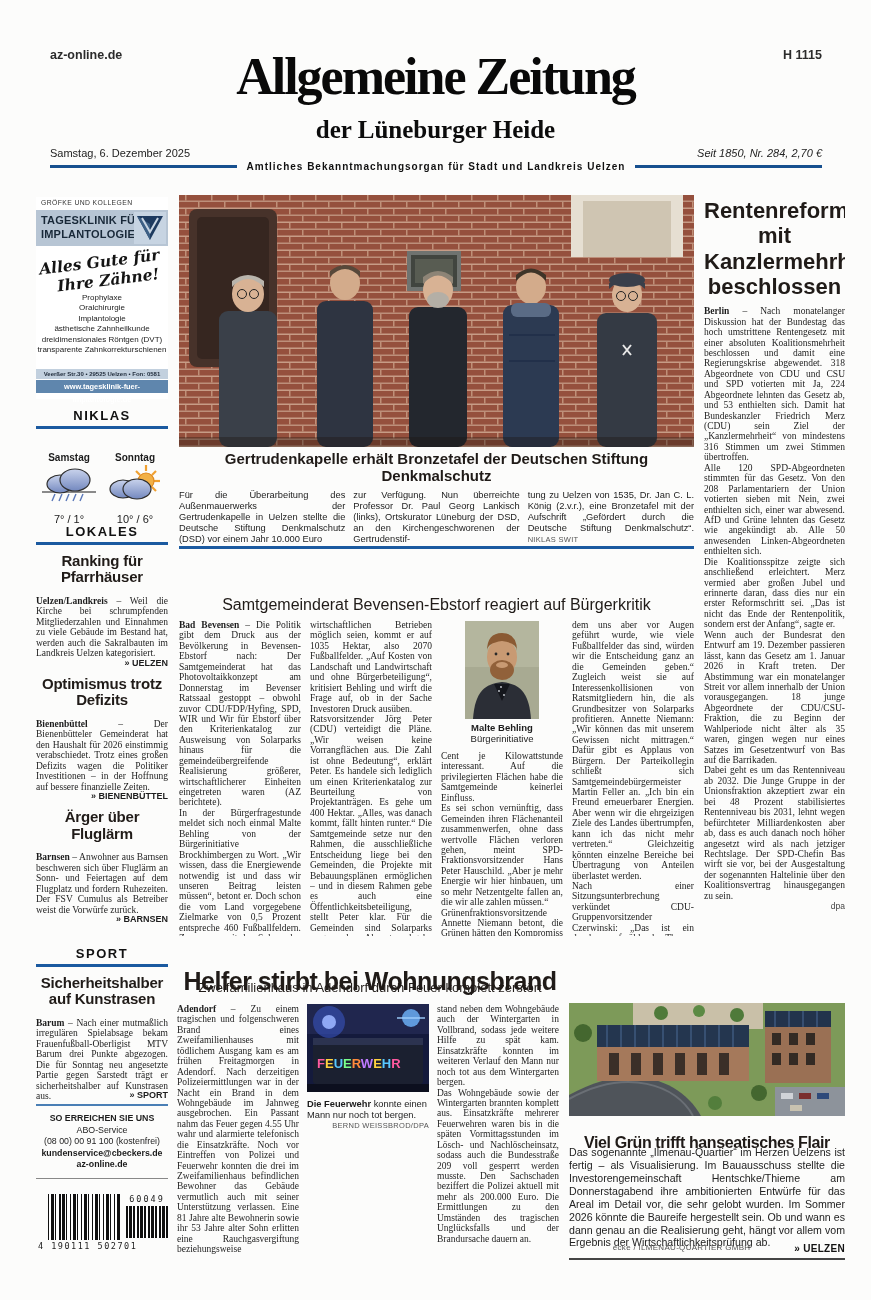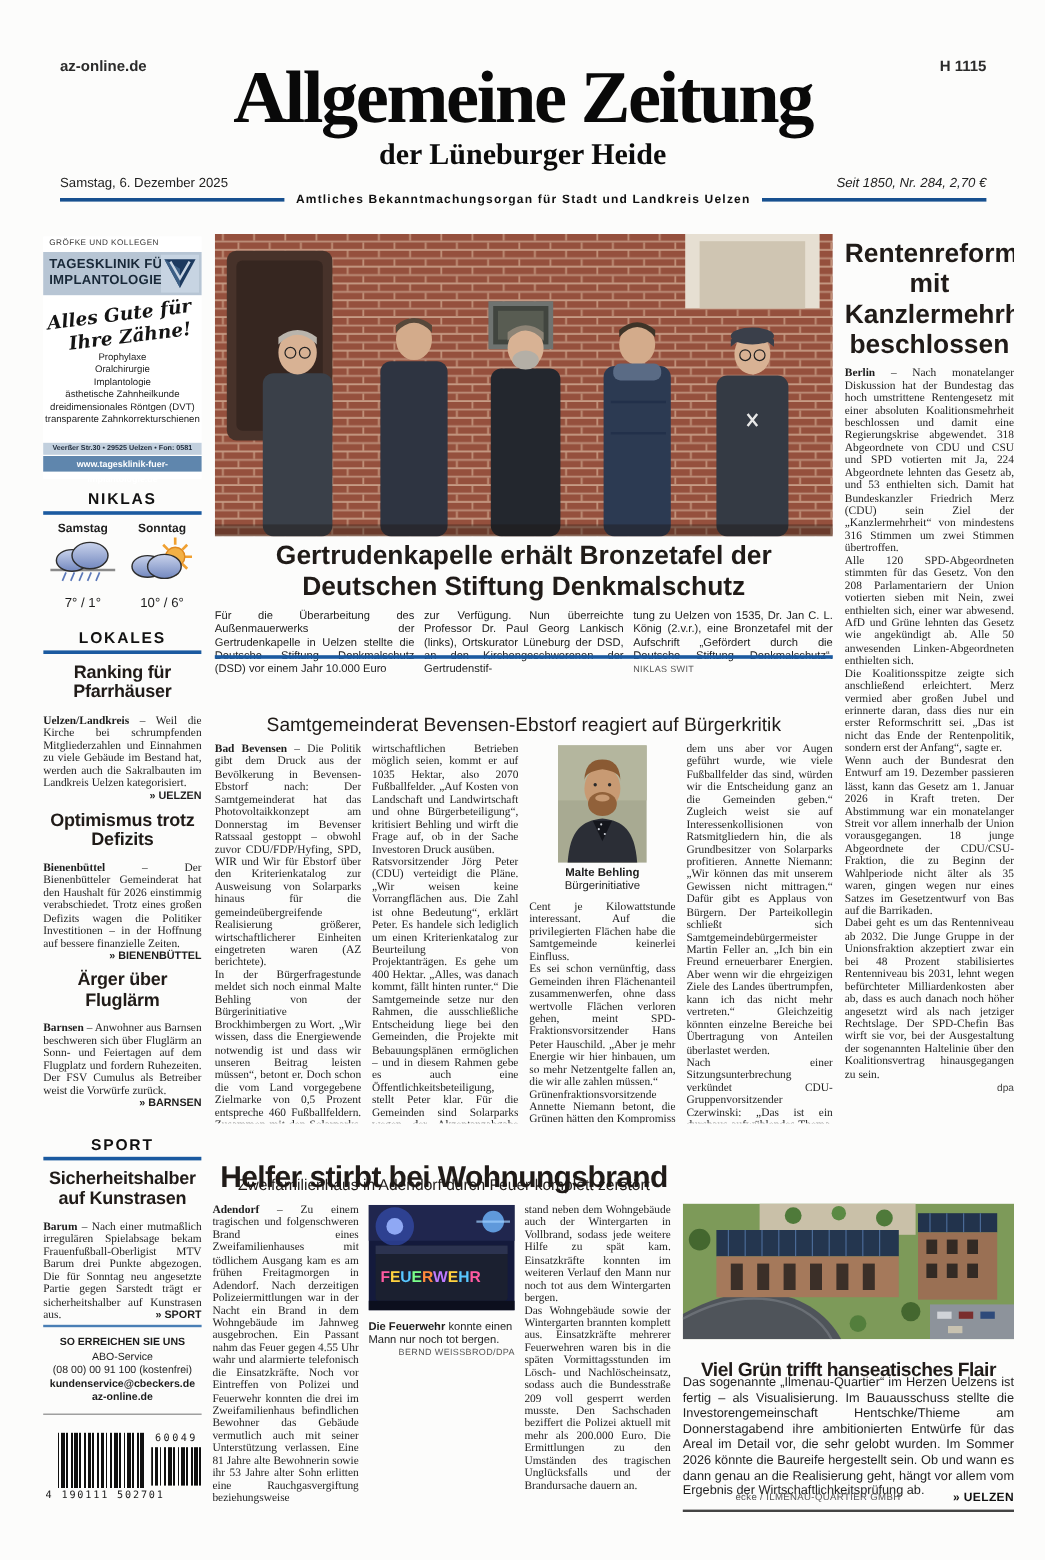--- a/index.html
+++ b/index.html
@@ -3,21 +3,21 @@
 <meta charset="utf-8">
 <style>
   html,body{margin:0;padding:0;background:#d8d8d8;}
   .page{position:relative;width:871px;height:1300px;margin:0 auto;background:#fcfcfb;
         font-family:"Liberation Sans",sans-serif;color:#1c1c1c;overflow:hidden;}
   .abs{position:absolute;}
   
   .site-label{left:50px;top:48px;font:600 12.5px "Liberation Sans",sans-serif;color:#2b2b2b;}
   .code-label{right:49px;top:48px;font:600 12.5px "Liberation Sans",sans-serif;color:#2b2b2b;}
   .masthead{left:0;right:0;top:50px;text-align:center;
-            font-family:"Liberation Serif",serif;font-weight:bold;font-size:62px;
+            font-family:"Liberation Serif",serif;font-weight:bold;font-size:52px;
             letter-spacing:-2px;color:#090909;line-height:1.05;}
   .masthead-sub{left:0;right:0;top:116px;text-align:center;
             font-family:"Liberation Serif",serif;font-weight:bold;font-size:25px;color:#0c0c0c;}
   .date-label{left:50px;top:147px;font-size:11px;color:#222;}
   .issue-label{right:49px;top:147px;font-size:11px;color:#222;font-style:italic;}
   .organ-row{left:50px;right:49px;top:161px;display:flex;align-items:center;gap:10px;}
   .rule-seg{flex:1;height:3px;background:#17508f;}
   .organ-text{font-weight:bold;font-size:10px;letter-spacing:1px;color:#111;white-space:nowrap;}
   
   .blue-rule{background:#1b5aa0;height:3px;}
@@ -42,21 +42,21 @@
   .ad-hand .l2{display:block;padding-left:16px;}
   .ad-services{left:0;top:96px;width:132px;text-align:center;font-size:8px;
                line-height:1.3;color:#222;}
   .ad-addr{left:0;top:172px;width:132px;height:10px;background:#c2d0de;
            font-weight:bold;font-size:6px;text-align:center;line-height:10px;color:#1e2a3a;}
   .ad-web{left:0;top:183px;width:132px;height:13px;background:#5f86ad;color:#fff;
           font-weight:bold;font-size:7.4px;text-align:center;line-height:13px;}
   
   .weather{left:36px;top:408px;width:132px;}
   .weather .rule{margin-top:3px;}
-  .wx-row{display:flex;margin-top:6px;}
+  .wx-row{display:flex;margin-top:23px;}
   .wx-cell{flex:1;text-align:center;}
   .wx-day{font-weight:bold;font-size:10px;}
   .wx-temp{font-size:11px;margin-top:4px;}
   
   .lokales{left:36px;top:524px;width:132px;height:420px;overflow:hidden;}
   .sport{left:36px;top:946px;width:132px;height:156px;overflow:hidden;}
   .side-art{margin-bottom:17px;}
   .sec-rule{height:2.5px;background:#1b5aa0;margin:3px 0 8px;}
   .contact{left:36px;top:1104px;width:132px;text-align:center;}
   .contact .top{height:2px;background:#4a7fb5;margin-bottom:7px;}
@@ -68,21 +68,21 @@
       #101010 3px,#101010 6px,#fff 6px,#fff 7px,#101010 7px,#101010 8.5px,#fff 8.5px,#fff 11px);}
   .bc-left{left:48px;top:1194px;width:72px;height:46px;}
   .bc-right{left:126px;top:1206px;width:42px;height:32px;}
   .bc-num-top{left:126px;top:1194px;width:42px;text-align:center;
               font-family:"DejaVu Sans Mono",monospace;font-size:8.5px;letter-spacing:2px;}
   .bc-num-bottom{left:38px;top:1241px;font-family:"DejaVu Sans Mono",monospace;
                  font-size:8.5px;letter-spacing:1.5px;}
   
   .main-photo{left:179px;top:195px;width:515px;height:252px;}
   .ps{left:179px;top:450px;width:515px;}
-  .ps-head{font-weight:bold;font-size:22px;text-align:center;color:#201b18;margin:0 0 6px;}
+  .ps-head{font-weight:bold;font-size:15px;text-align:center;color:#201b18;margin:0 0 6px;}
   .ps-cols{display:flex;gap:8px;}
   .ps-col{flex:1;font-size:9.3px;line-height:1.18;text-align:justify;color:#222;}
   .main-rule{left:179px;top:546px;width:515px;}
   
   .solar-head{left:179px;top:551px;width:515px;text-align:center;font-weight:bold;
               font-size:37px;letter-spacing:-1px;color:#201b18;}
   .solar-sub{left:179px;top:596px;width:515px;text-align:center;font-size:16px;color:#201b18;}
   .solar-body{left:179px;top:620px;width:515px;height:316px;display:flex;gap:9px;}
   .col{flex:1;overflow:hidden;}
   .portrait-fig{width:74px;margin:1px auto 3px;display:block;}

